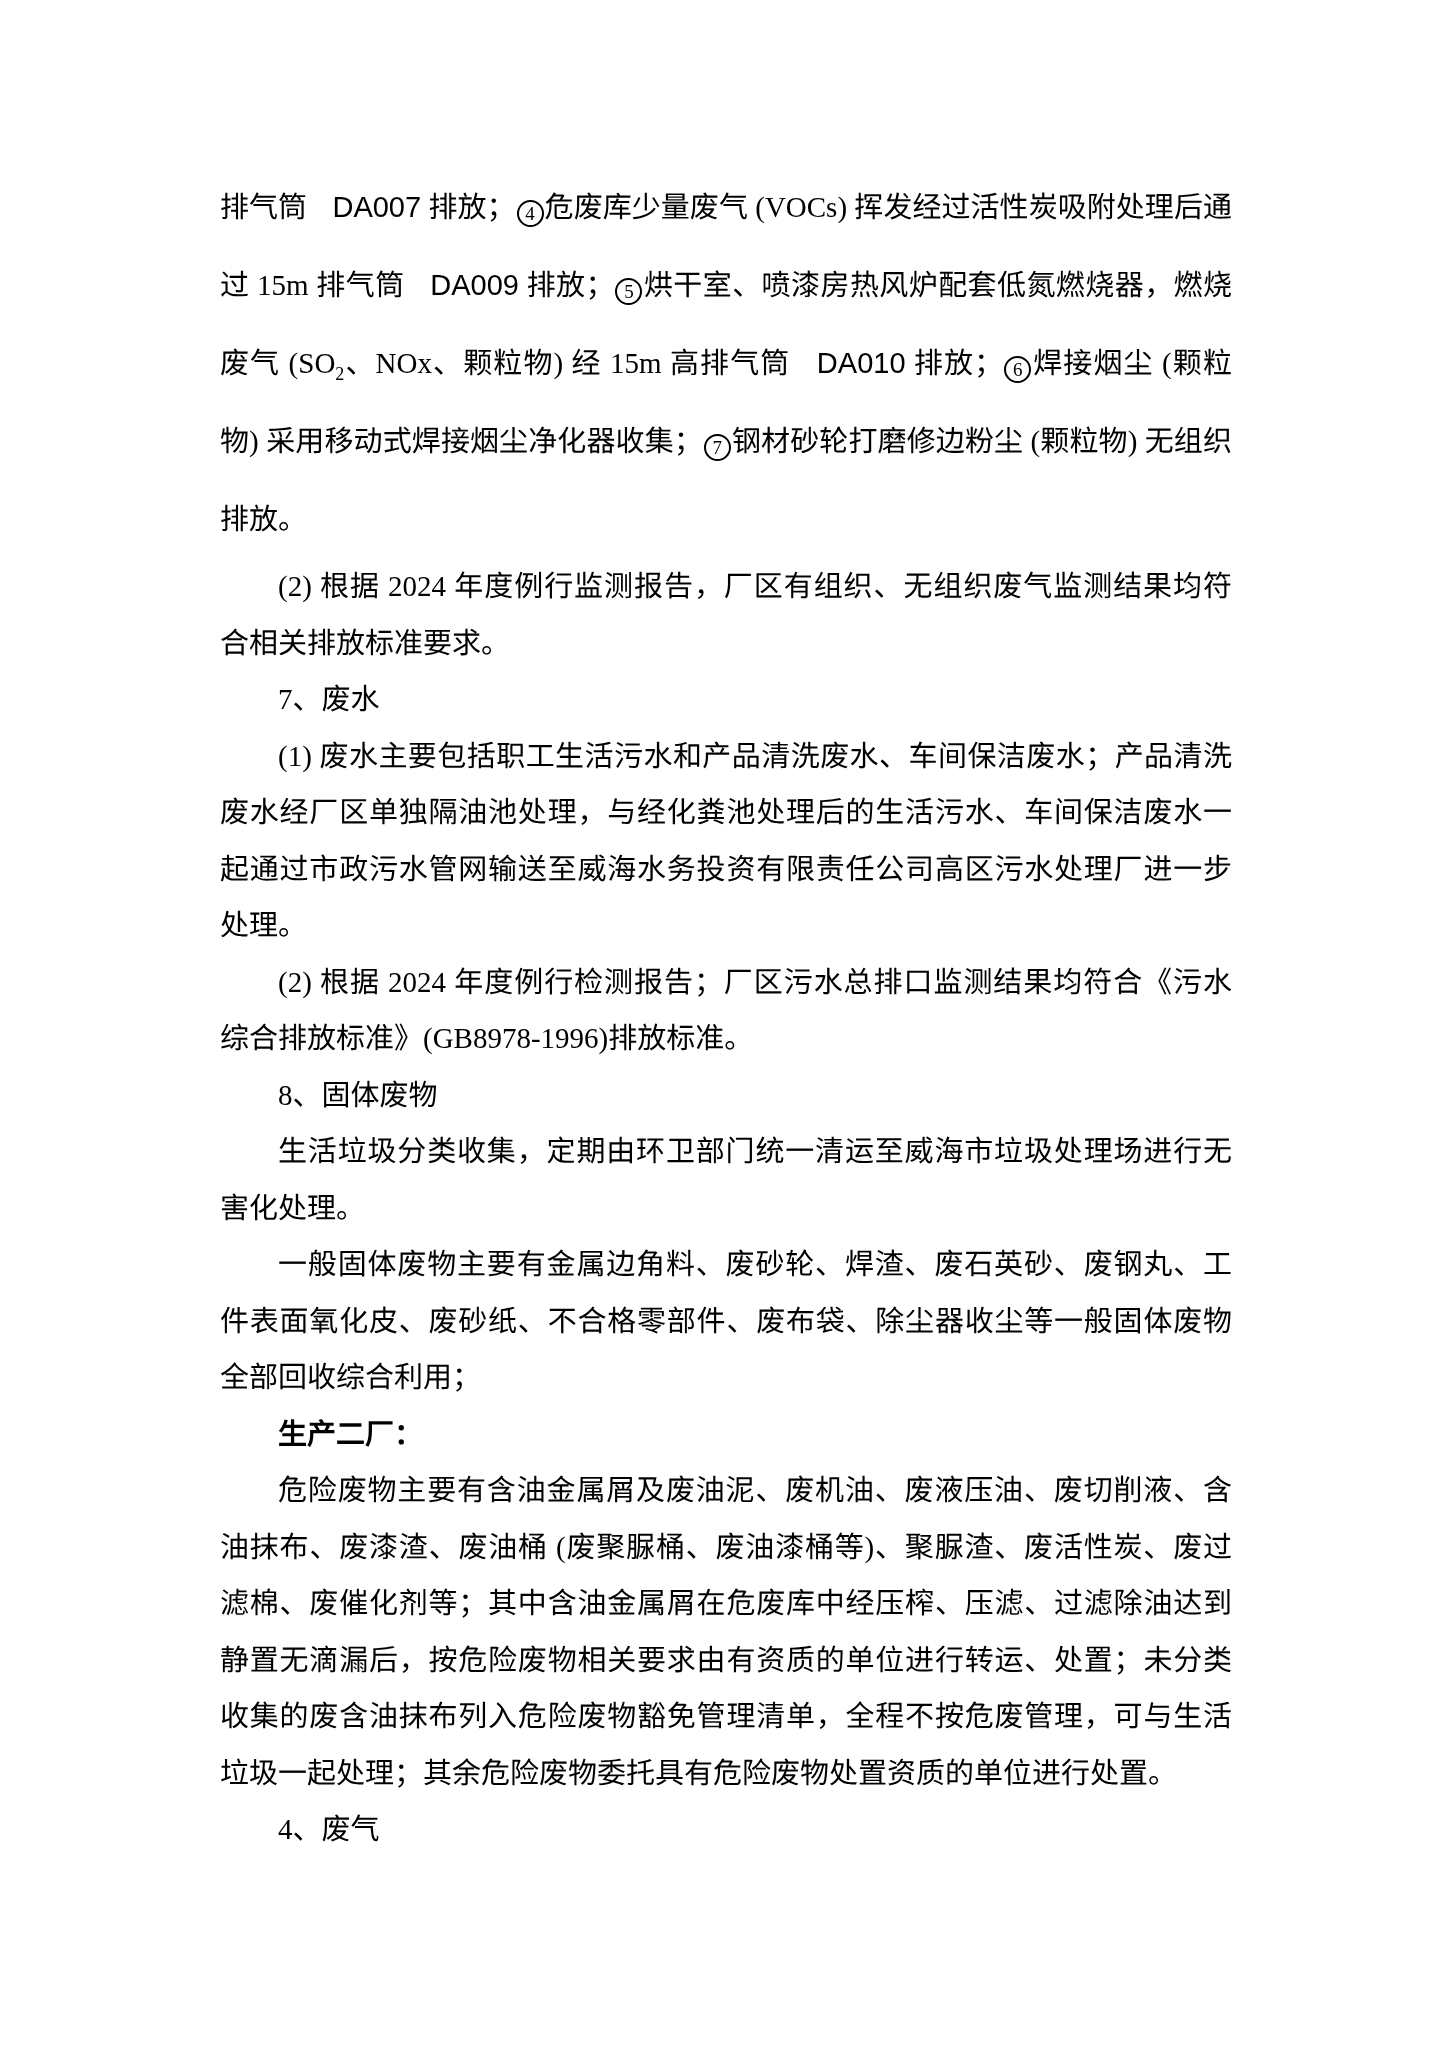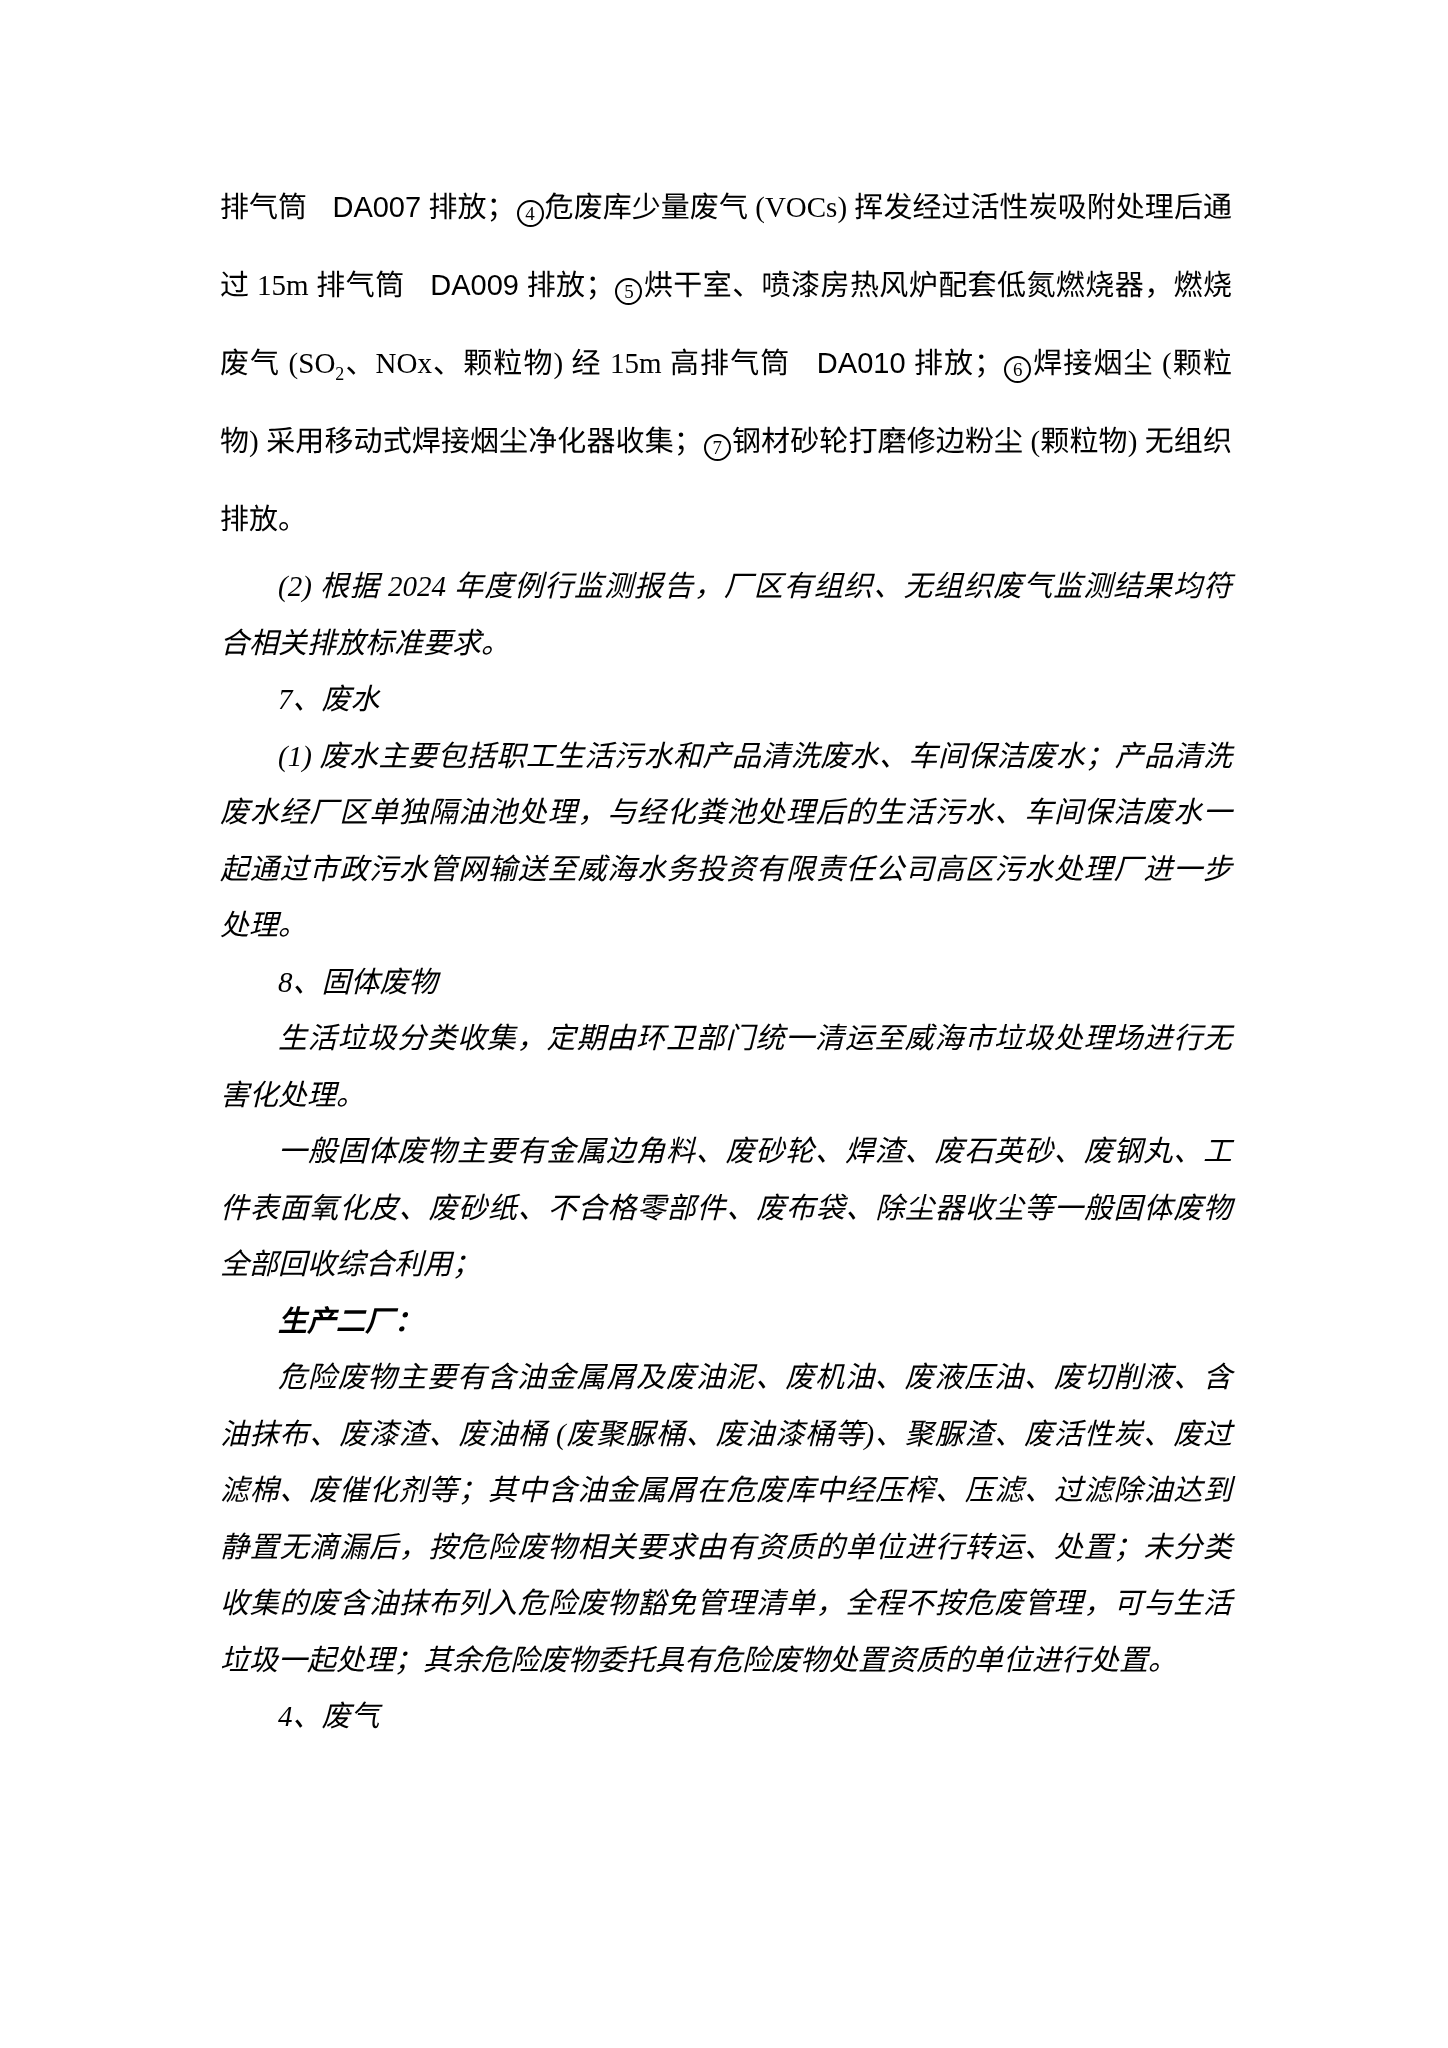--- a/index.html
+++ b/index.html
@@ -28,21 +28,20 @@
     padding: 0;
     text-align: justify;
     line-height: 56.5px;
     word-break: normal;
   }
   p.para.wide {
     line-height: 78px;
   }
   p.para.indent {
     text-indent: 2em;
-    font-style: italic;
   }
   p.para.bold {
     font-weight: bold;
   }
   .sans {
     font-family: "Liberation Sans", "DejaVu Sans", sans-serif;
     margin-left: 18px;
   }
   .circled {
     display: inline-block;
@@ -65,20 +64,21 @@
 </style>
 </head>
 <body>
 
 <div class="page">
   <div class="content">
       <p class="para wide">排气筒 <span class="sans">DA007</span> 排放；<span class="circled">4</span>危废库少量废气 (VOCs) 挥发经过活性炭吸附处理后通过 15m 排气筒 <span class="sans">DA009</span> 排放；<span class="circled">5</span>烘干室、喷漆房热风炉配套低氮燃烧器，燃烧废气 (SO<sub class="small-sub">2</sub>、NOx、颗粒物) 经 15m 高排气筒 <span class="sans">DA010</span> 排放；<span class="circled">6</span>焊接烟尘 (颗粒物) 采用移动式焊接烟尘净化器收集；<span class="circled">7</span>钢材砂轮打磨修边粉尘 (颗粒物) 无组织排放。</p>
       <p class="para indent">(2) 根据 2024 年度例行监测报告，厂区有组织、无组织废气监测结果均符合相关排放标准要求。</p>
       <p class="para indent">7、废水</p>
       <p class="para indent">(1) 废水主要包括职工生活污水和产品清洗废水、车间保洁废水；产品清洗废水经厂区单独隔油池处理，与经化粪池处理后的生活污水、车间保洁废水一起通过市政污水管网输送至威海水务投资有限责任公司高区污水处理厂进一步处理。</p>
+      <p class="para indent">(2) 根据 2024 年度例行检测报告；厂区污水总排口监测结果均符合《污水综合排放标准》(GB8978-1996)排放标准。</p>
       <p class="para indent">8、固体废物</p>
       <p class="para indent">生活垃圾分类收集，定期由环卫部门统一清运至威海市垃圾处理场进行无害化处理。</p>
       <p class="para indent">一般固体废物主要有金属边角料、废砂轮、焊渣、废石英砂、废钢丸、工件表面氧化皮、废砂纸、不合格零部件、废布袋、除尘器收尘等一般固体废物全部回收综合利用；</p>
       <p class="para indent bold">生产二厂：</p>
       <p class="para indent">危险废物主要有含油金属屑及废油泥、废机油、废液压油、废切削液、含油抹布、废漆渣、废油桶 (废聚脲桶、废油漆桶等)、聚脲渣、废活性炭、废过滤棉、废催化剂等；其中含油金属屑在危废库中经压榨、压滤、过滤除油达到静置无滴漏后，按危险废物相关要求由有资质的单位进行转运、处置；未分类收集的废含油抹布列入危险废物豁免管理清单，全程不按危废管理，可与生活垃圾一起处理；其余危险废物委托具有危险废物处置资质的单位进行处置。</p>
       <p class="para indent">4、废气</p>
     </div>
 </div>
 
 </body></html>

